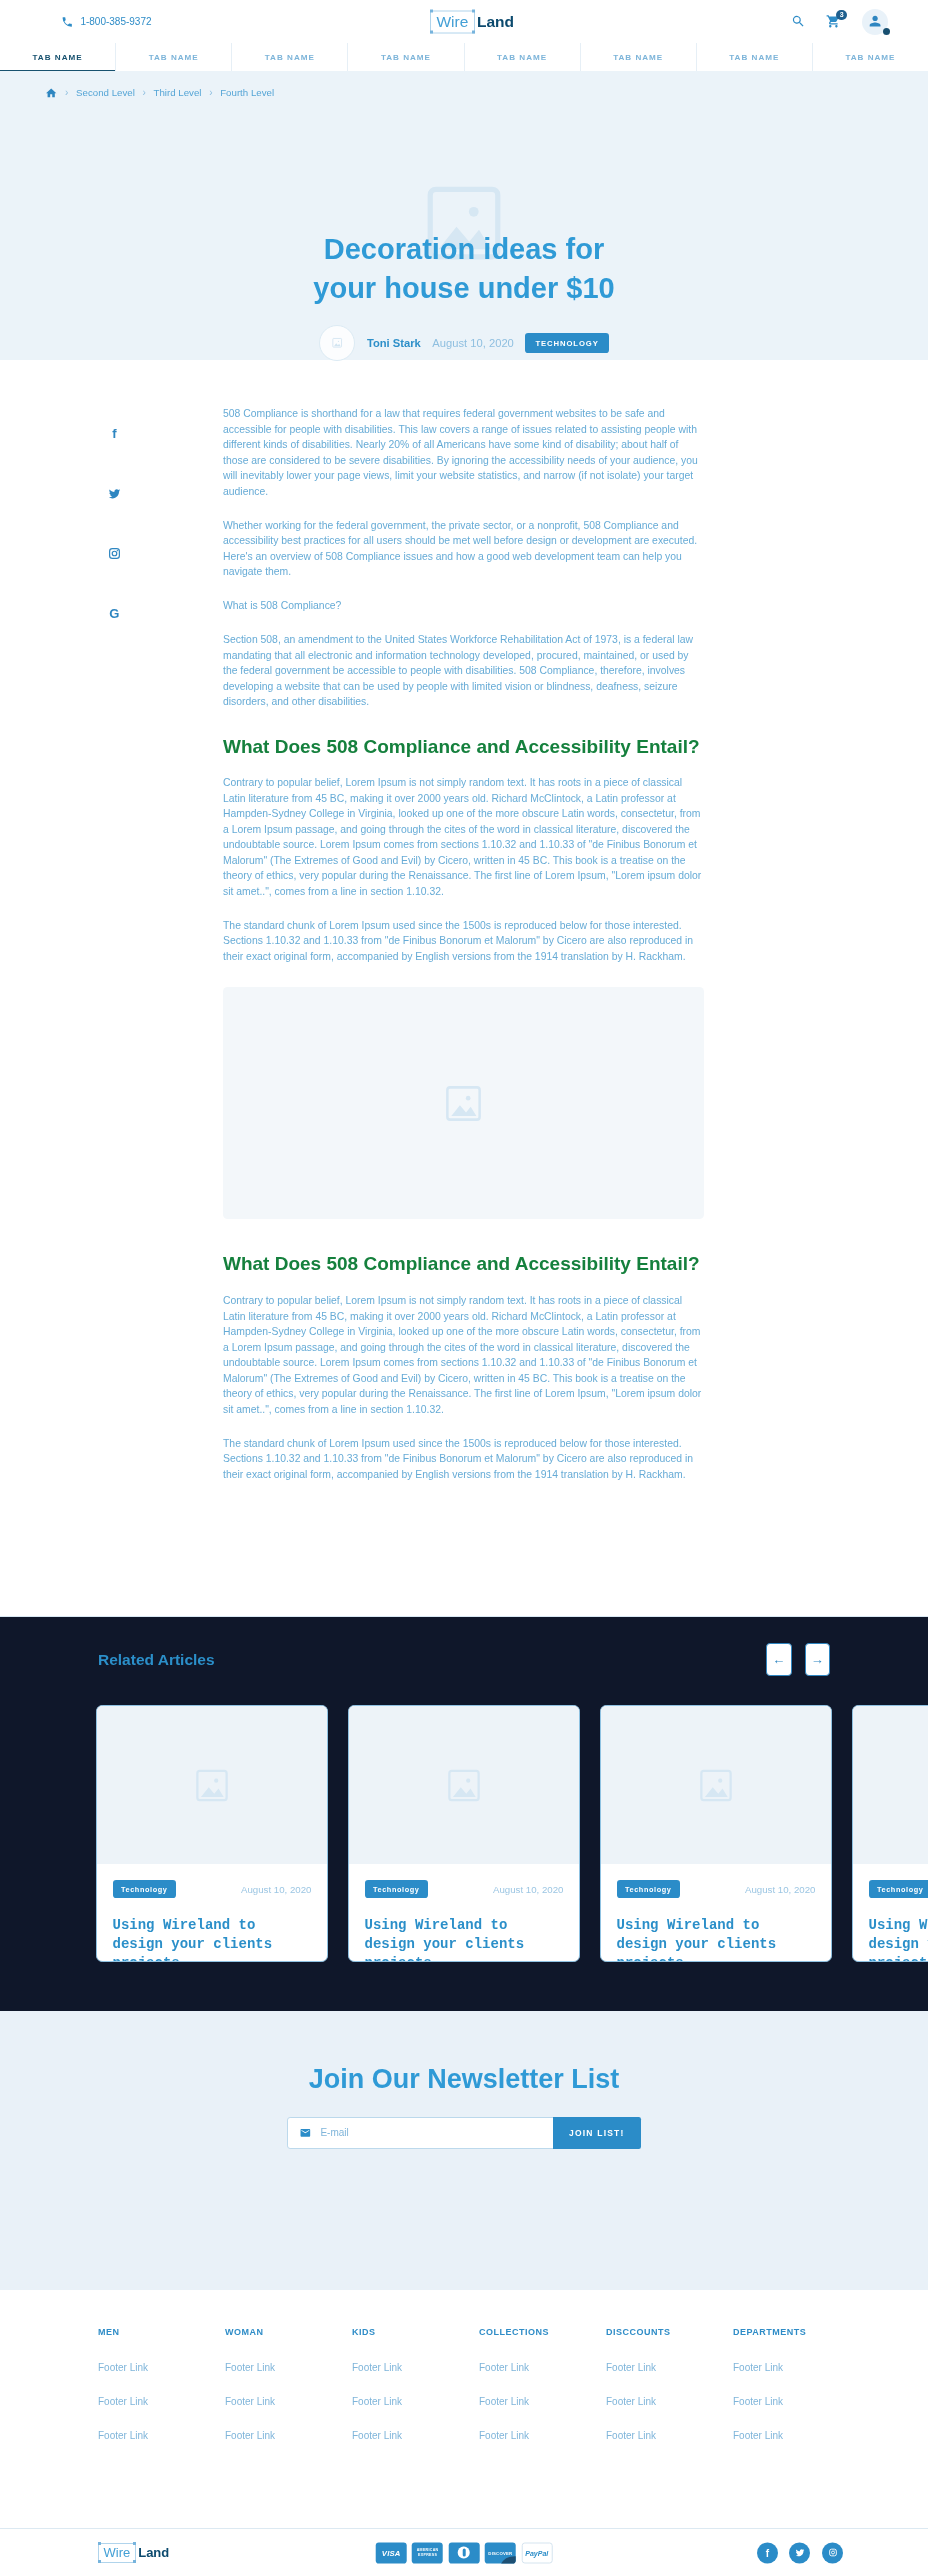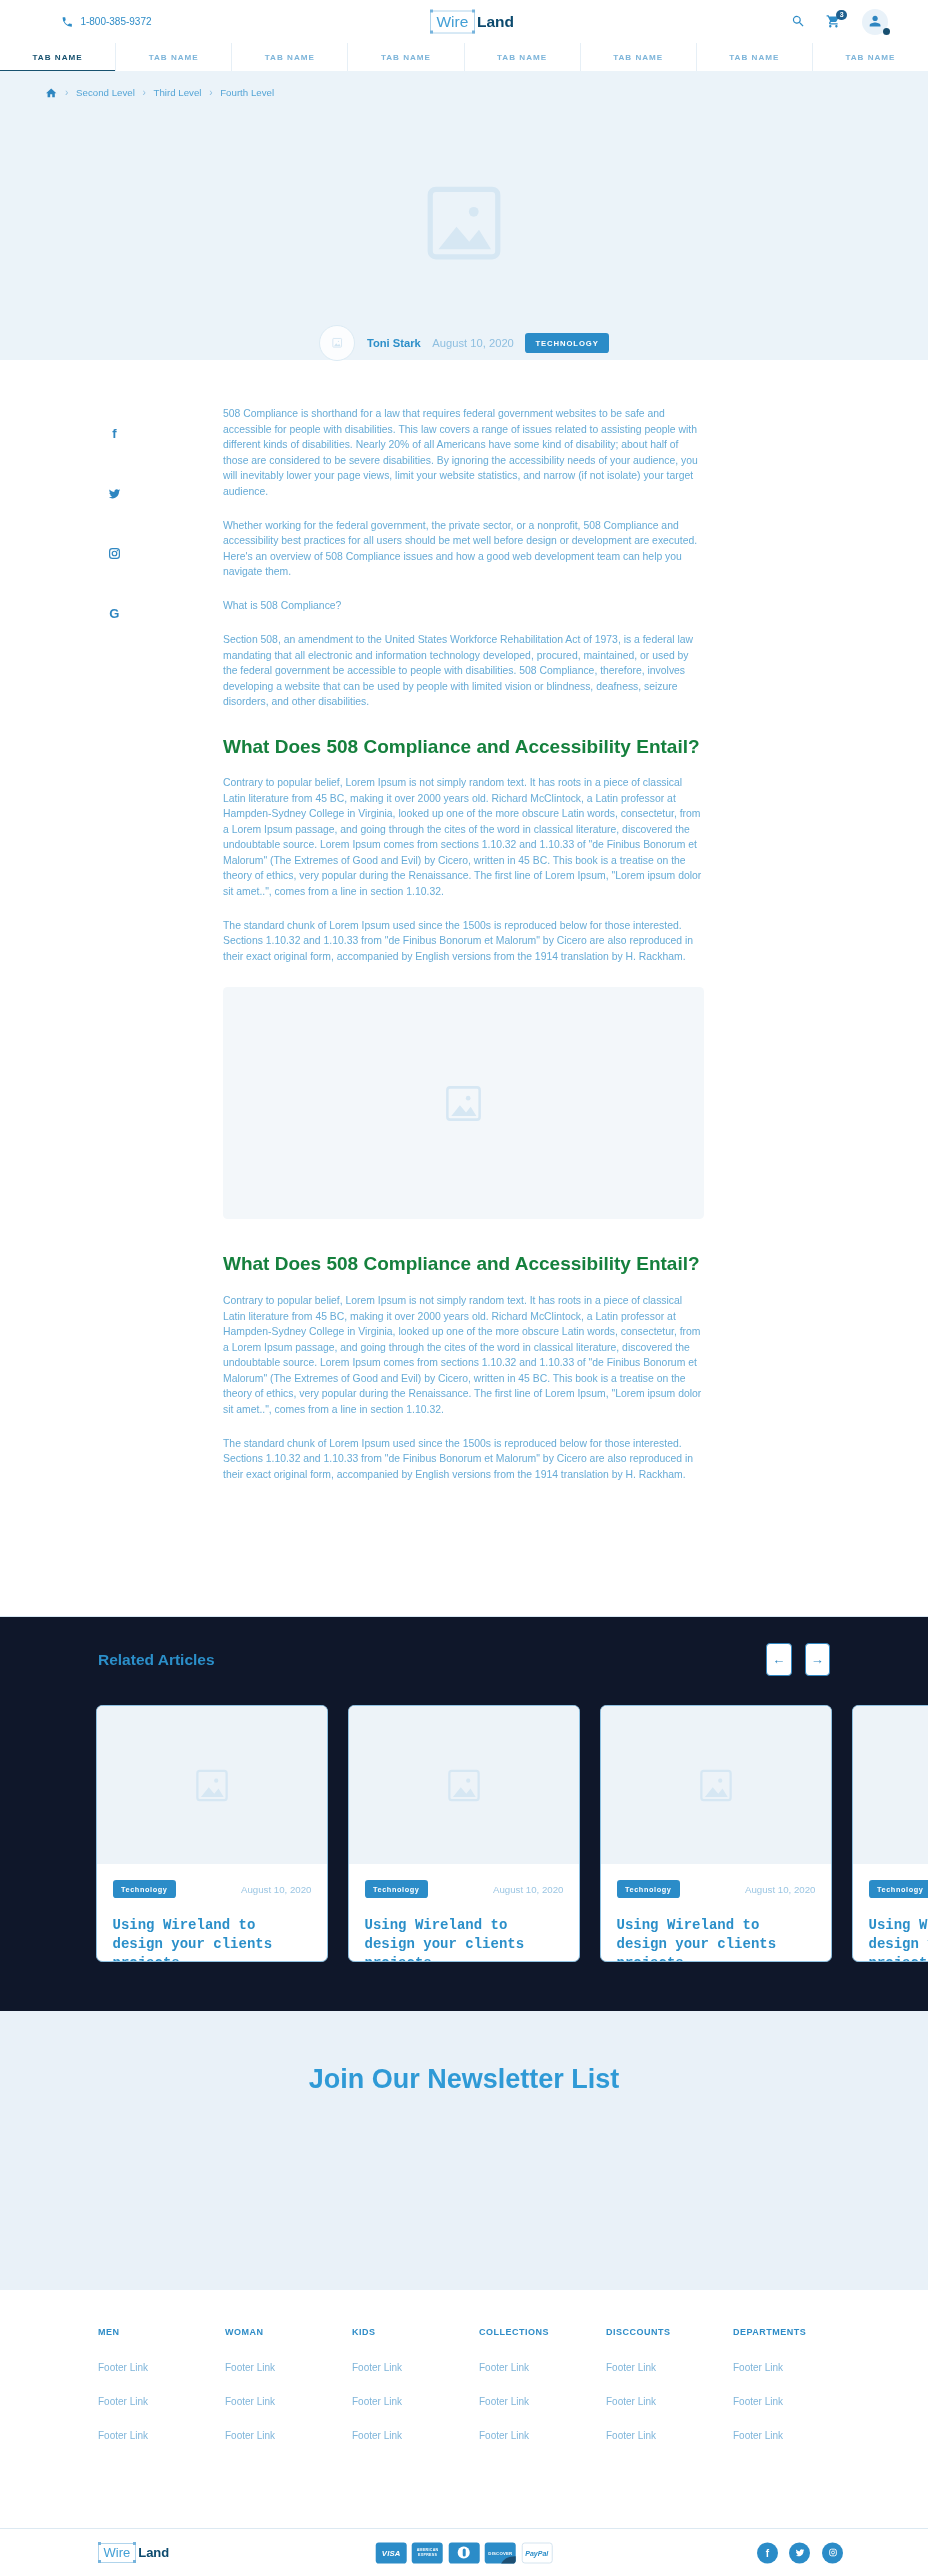--- a/index.html
+++ b/index.html
@@ -176,20 +176,24 @@
     <span class="crumb-sep">›</span>
     <span class="crumb-link">Fourth Level</span>
   </div>
   <div class="hero-media">
     <svg viewBox="0 0 24 24" fill="none" stroke="currentColor" stroke-width="1.4">
         <rect x="3" y="3" width="18" height="18" rx="1.5"></rect>
         <circle cx="14.6" cy="9" r="1.3" fill="currentColor" stroke="none"></circle>
         <path d="M5.2 19l4.8-6 3.4 4 2.6-3.2 3.2 5.2z" fill="currentColor" stroke="none"></path>
       </svg>
   </div>
+  <h1 class="hero-title">
+    <span>Decoration ideas for</span><br>
+    <span>your house under $10</span>
+  </h1>
   <div class="byline">
     <span class="byline-avatar">
       <svg viewBox="0 0 24 24" fill="none" stroke="currentColor" stroke-width="1.8">
           <rect x="3" y="3" width="18" height="18" rx="1.5"></rect>
           <circle cx="14.6" cy="9" r="1.3" fill="currentColor" stroke="none"></circle>
           <path d="M5.2 19l4.8-6 3.4 4 2.6-3.2 3.2 5.2z" fill="currentColor" stroke="none"></path>
         </svg>
     </span>
     <span class="byline-name">Toni Stark</span>
     <span class="byline-date">August 10, 2020</span>
@@ -305,20 +309,29 @@
         </div>
         <div class="card-title">Using Wireland to design your clients projects</div>
       </div>
     </div>
 
   </div>
 </section>
 
 <section class="newsletter">
   <h2 class="nl-heading">Join Our Newsletter List</h2>
+  <div class="nl-form">
+    <span class="nl-mail-icon">
+      <svg viewBox="0 0 24 24">
+          <path d="M20 4H4c-1.1 0-1.99.9-1.99 2L2 18c0 1.1.9 2 2 2h16c1.1 0 2-.9 2-2V6c0-1.1-.9-2-2-2zm0 4l-8 5-8-5V6l8 5 8-5v2z"></path>
+        </svg>
+    </span>
+    <input class="nl-input" type="text" placeholder="E-mail" style="">
+    <button class="nl-btn">JOIN LIST!</button>
+  </div>
 </section>
 
 <footer class="footer">
   <div class="footer-cols">
     <div class="fcol">
       <h4>MEN</h4>
       <span class="flink">Footer Link</span>
       <span class="flink">Footer Link</span>
       <span class="flink">Footer Link</span>
     </div>

